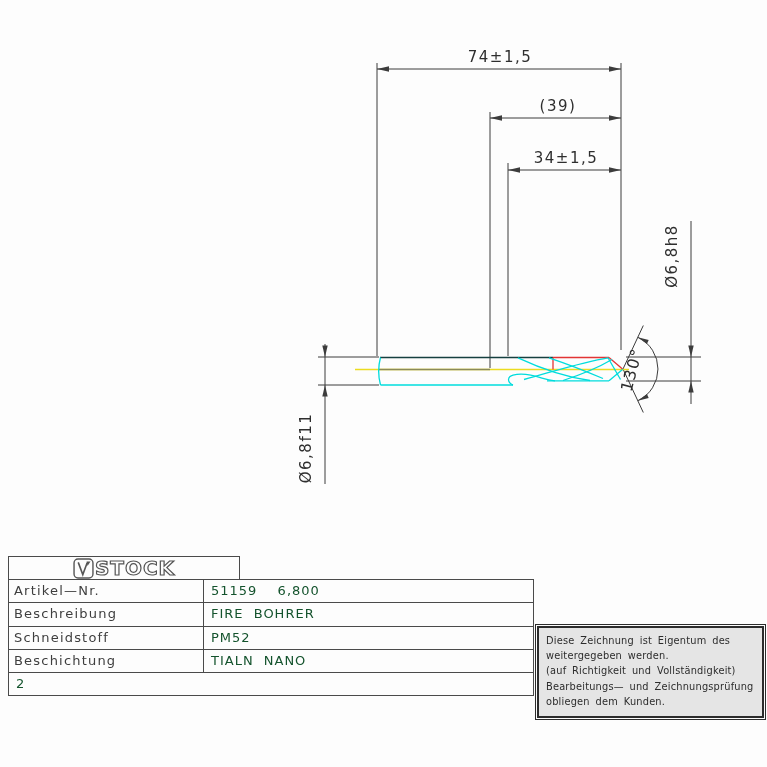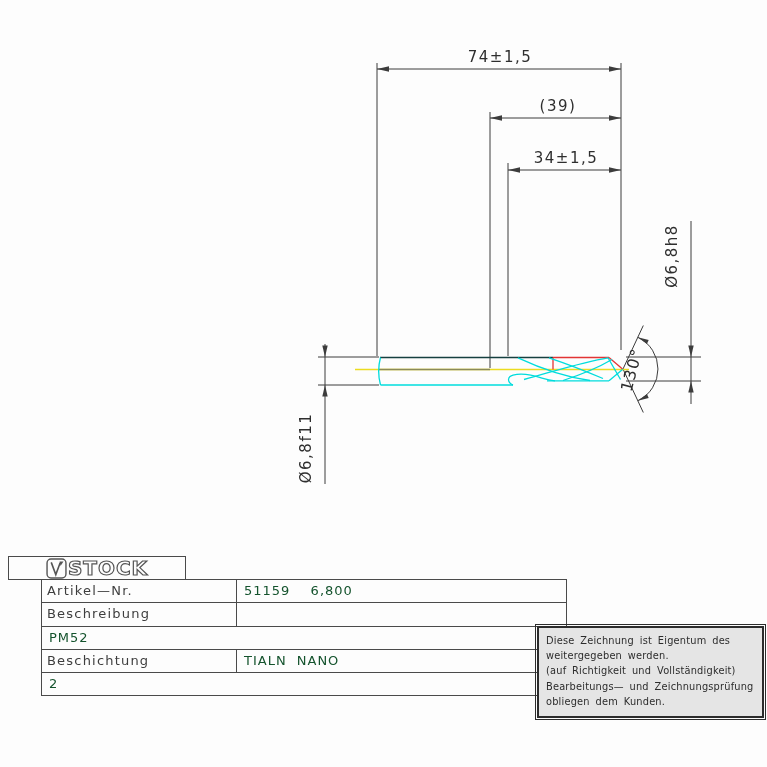--- a/index.html
+++ b/index.html
@@ -10,36 +10,35 @@
   }
   .stage{position:absolute;left:0;top:0;width:767px;height:767px;}
   svg text{
     font-family:"DejaVu Sans",sans-serif;
     font-size:15px;fill:#2e2e2e;letter-spacing:1.5px;
   }
   svg text.angle{font-size:16px;}
 
   
   .logo-box{
-    position:absolute;left:8px;top:556px;width:178px;height:24px;
+    position:absolute;left:8px;top:556px;width:232px;height:24px;
     border:1px solid #4a4a4a;box-sizing:border-box;
     display:flex;align-items:center;justify-content:center;gap:1px;
     background:#fdfdfd;
   }
   .brand{
     font-size:20px;font-weight:bold;letter-spacing:1px;line-height:20px;
     color:#8a8a8a;
   }
   @supports (-webkit-text-stroke:1px black){
     .brand{color:transparent;-webkit-text-stroke:1.2px #555;}
   }
   .tb-rows{
     position:absolute;left:8px;top:579px;width:526px;box-sizing:border-box;
     border-top:1px solid #4a4a4a;
-    margin-left:33px;
   }
   .tb-row{
     display:flex;height:23.3px;box-sizing:border-box;
     border-left:1px solid #4a4a4a;border-right:1px solid #4a4a4a;
     border-bottom:1px solid #4a4a4a;
   }
   .tb-label{
     width:195px;box-sizing:border-box;border-right:1px solid #4a4a4a;
     font-size:13px;letter-spacing:1.2px;color:#3e3e3e;
     padding-left:5px;line-height:21px;white-space:pre;overflow:hidden;
@@ -157,22 +156,24 @@
     <span class="brand">STOCK</span>
   </div>
 
   <div class="tb-rows">
     <div class="tb-row">
       <div class="tb-label">Artikel—Nr.</div>
       <div class="tb-value">51159  6,800</div>
     </div>
     <div class="tb-row">
       <div class="tb-label">Beschreibung</div>
+      <div class="tb-value">FIRE BOHRER</div>
     </div>
     <div class="tb-row">
+      <div class="tb-label">Schneidstoff</div>
       <div class="tb-value">PM52</div>
     </div>
     <div class="tb-row">
       <div class="tb-label">Beschichtung</div>
       <div class="tb-value">TIALN NANO</div>
     </div>
     <div class="tb-row">
       <div class="tb-value">2</div>
     </div>
   </div>

